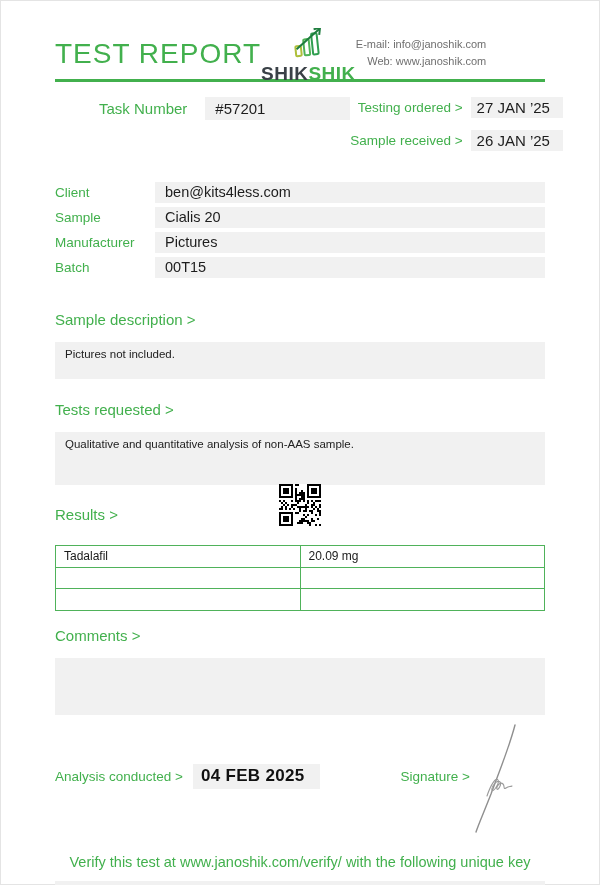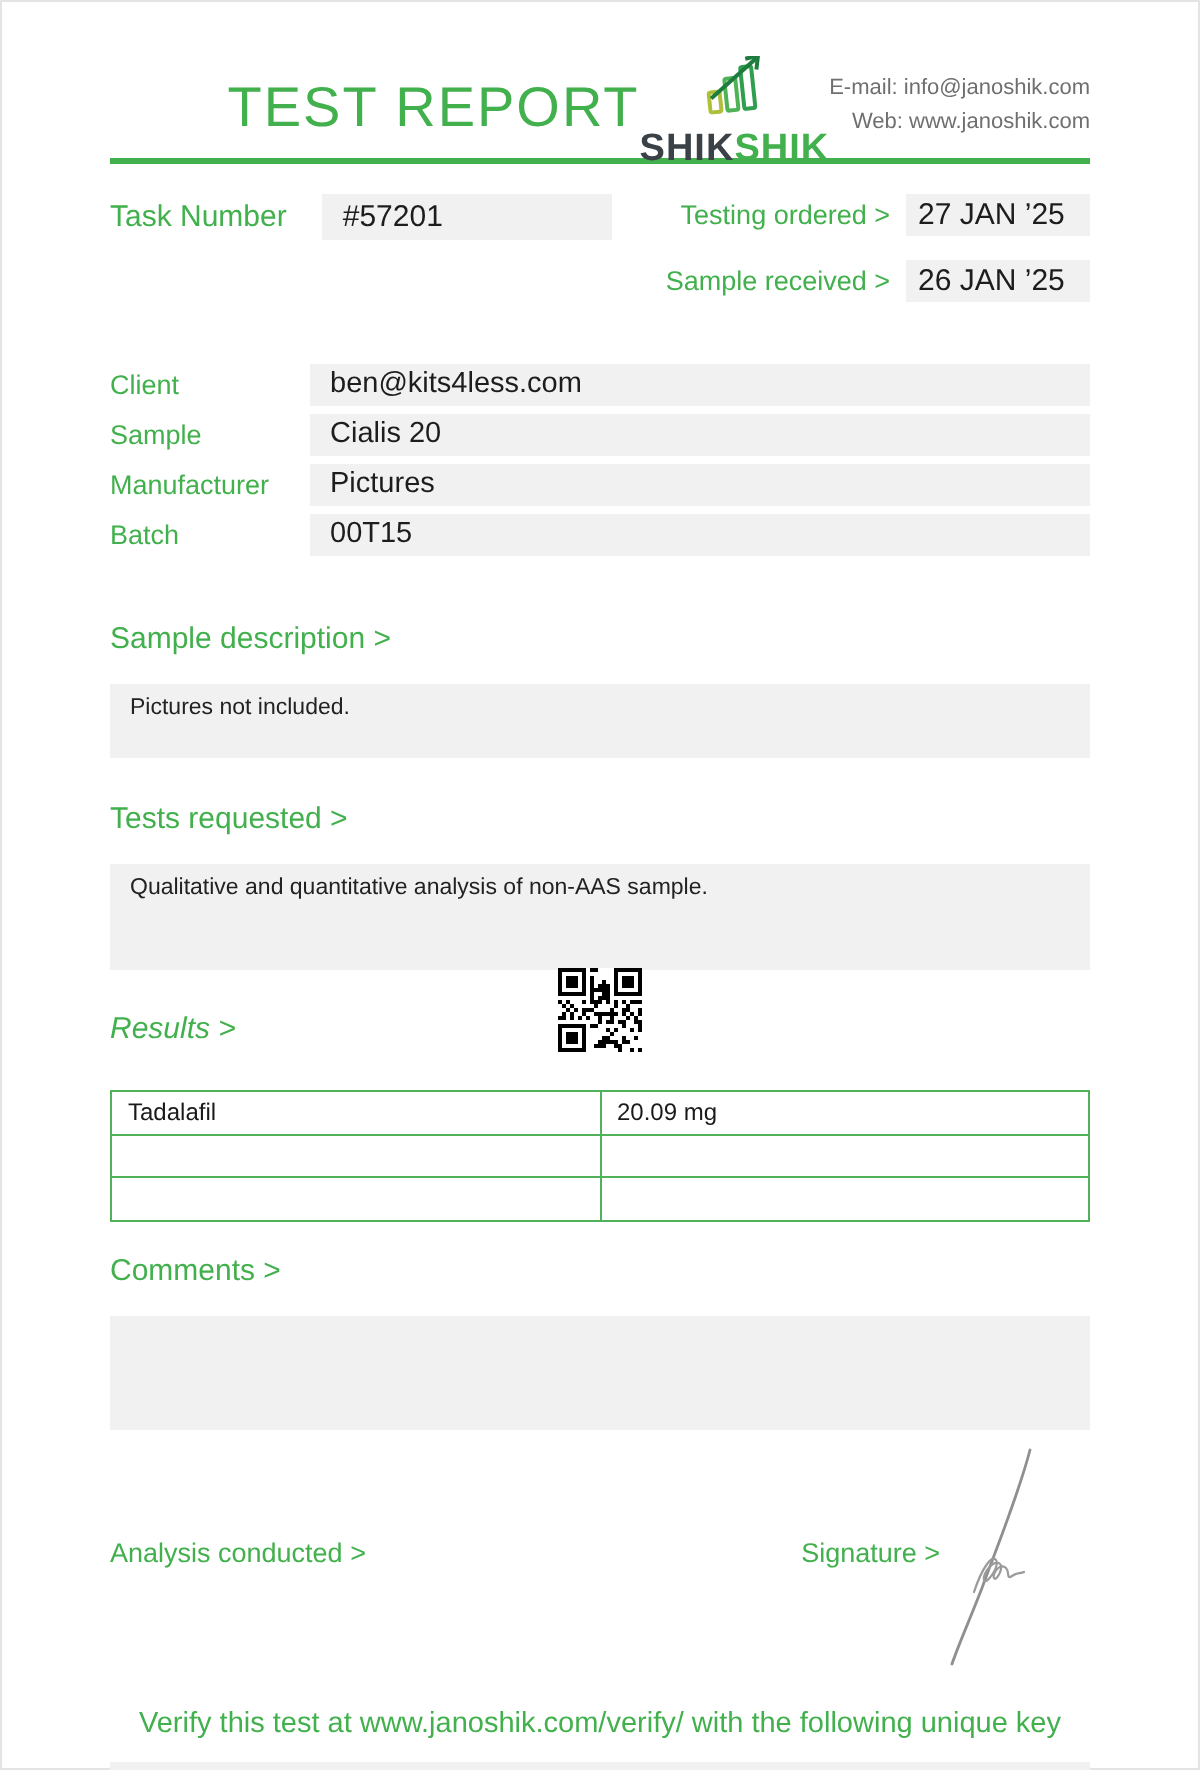--- a/index.html
+++ b/index.html
@@ -14,31 +14,31 @@
   html,body{background:#fff;}
   body{font-family:"Liberation Sans",sans-serif;}
   .page{
     width:600px;height:885px;overflow:hidden;background:#fff;
     box-shadow:inset 0 0 0 1px #e4e4e4;
     position:relative;
   }
   .content{padding:0 55px;}
 
   
-  .header{display:flex;justify-content:flex-end;padding-top:26px;height:70px;}
+  .header{display:flex;justify-content:flex-start;padding-top:26px;height:70px;}
   .report-title{color:var(--accent-green);font-size:28px;font-weight:500;letter-spacing:1px;align-self:center;margin-top:12px;white-space:nowrap;}
   .logo{display:flex;flex-direction:column;align-items:center;margin-top:2px;}
   .logo-text{font-size:19px;font-weight:700;letter-spacing:.5px;margin-top:1px;}
   .logo-text .dark{color:var(--logo-dark);}
   .logo-text .green{color:var(--accent-green);}
   .contact{text-align:right;font-size:11px;color:var(--contact-gray);line-height:1.55;align-self:center;margin-top:10px;white-space:nowrap;}
   .rule{border-bottom:3px solid var(--accent-green);margin-top:9px;}
 
   
-  .task-row{display:flex;justify-content:space-between;align-items:flex-start;margin-top:15px;}
+  .task-row{display:flex;justify-content:space-between;align-items:flex-start;margin-top:15px;margin-left:44px;}
   .task-left{display:flex;align-items:center;}
   .green-label{color:var(--accent-green);font-size:15px;white-space:nowrap;}
   .task-value{margin-left:18px;width:145px;background:var(--box-gray);font-size:15px;color:var(--text-dark);padding:3px 10px;}
   .dates{display:flex;flex-direction:column;gap:12px;}
   .date-line{display:flex;align-items:center;justify-content:flex-end;}
   .date-label{color:var(--accent-green);font-size:13.5px;margin-right:8px;white-space:nowrap;}
   .date-value{width:92px;background:var(--box-gray);font-size:15px;font-weight:500;color:var(--text-dark);padding:2px 6px;white-space:nowrap;}
 
   
   .details{margin-top:31px;}
@@ -48,21 +48,21 @@
 
   .section-heading{color:var(--accent-green);font-size:15px;font-weight:400;}
   .gray-box{background:var(--box-gray);padding:6px 10px;font-size:11.5px;color:#222;}
   .desc-heading{margin-top:33px;}
   .desc-box{margin-top:14px;height:37px;}
   .tests-heading{margin-top:22px;}
   .tests-box{margin-top:14px;height:53px;}
 
   
   .results-header{position:relative;height:45px;display:flex;align-items:flex-end;}
-  .results-header .section-heading{padding-bottom:7px;font-style:italic;}
+  .results-header .section-heading{padding-bottom:7px;}
   .qr{position:absolute;left:50%;transform:translateX(-50%);bottom:4px;width:42px;height:42px;}
   .results-table{width:100%;border-collapse:collapse;}
   .results-table td{border:1px solid var(--table-border);height:21.5px;padding:0 8px;font-size:12px;color:#1a1a1a;}
   .results-table td.analyte{width:50%;}
   .results-table{border:1px solid var(--table-border);margin-top:15px;}
 
   
   .comments-heading{margin-top:16px;}
   .comments-box{margin-top:14px;height:57px;}
 
@@ -292,20 +292,21 @@
         </tr>
       </tbody>
     </table>
 
     <div class="section-heading comments-heading">Comments &gt;</div>
     <div class="gray-box comments-box"></div>
 
     <div class="conclusion-row">
       <div class="conclusion-left">
         <span class="analysis-label">Analysis conducted &gt;</span>
+        <span class="analysis-date">04 FEB 2025</span>
       </div>
       <span class="signature-label">Signature &gt;</span>
       <svg class="signature-svg" width="58" height="115" viewBox="0 0 58 115" fill="none">
         <path d="M50 5 C44 28 34 52 26 74 C19 92 14 103 11 112" stroke="#8f8f8f" stroke-width="1.4" stroke-linecap="round"></path>
         <path d="M22 76 C26 64 31 57 33 60 C35 63 28 73 27 70 C26 67 32 59 35 62 C37 64 33 71 32 69 C31 67 35 61 38 64 C40 66 38 70 41 68 C44 66 45 67 47 66" stroke="#9a9a9a" stroke-width="1.1" stroke-linecap="round"></path>
       </svg>
     </div>
 
     <div class="verify-line">Verify this test at www.janoshik.com/verify/ with the following unique key</div>
     <div class="key-box">7U25NLID8IYV</div>

